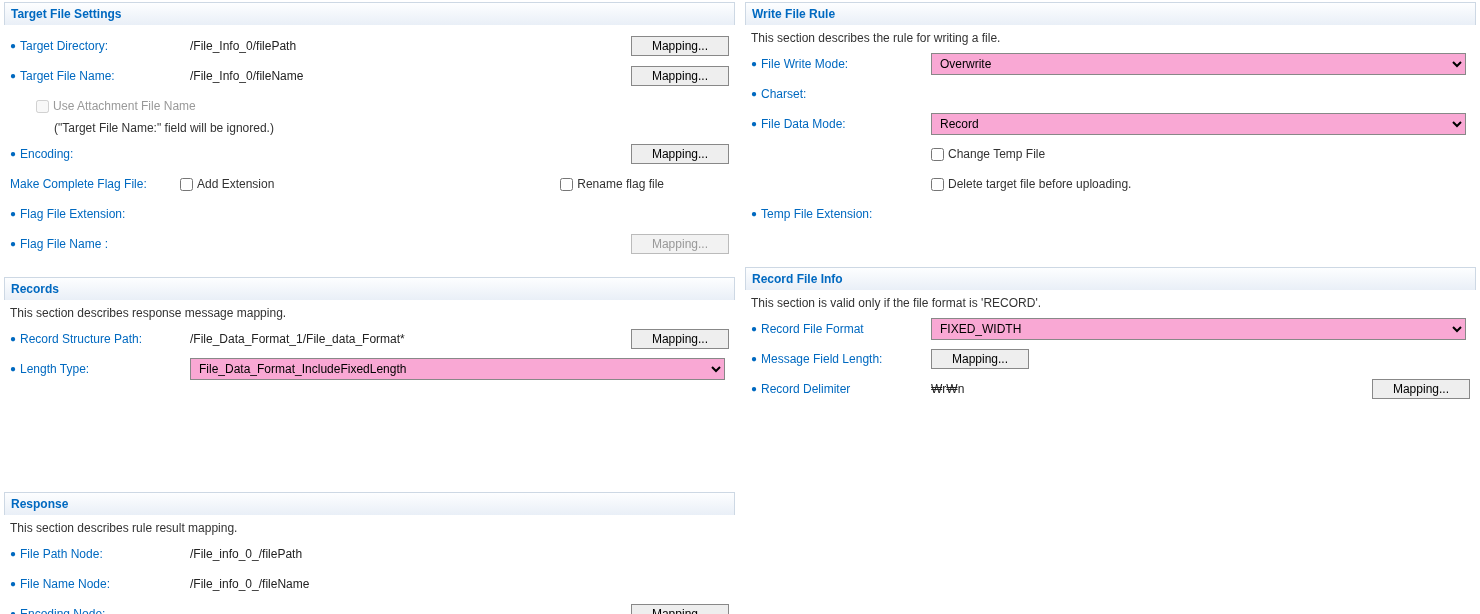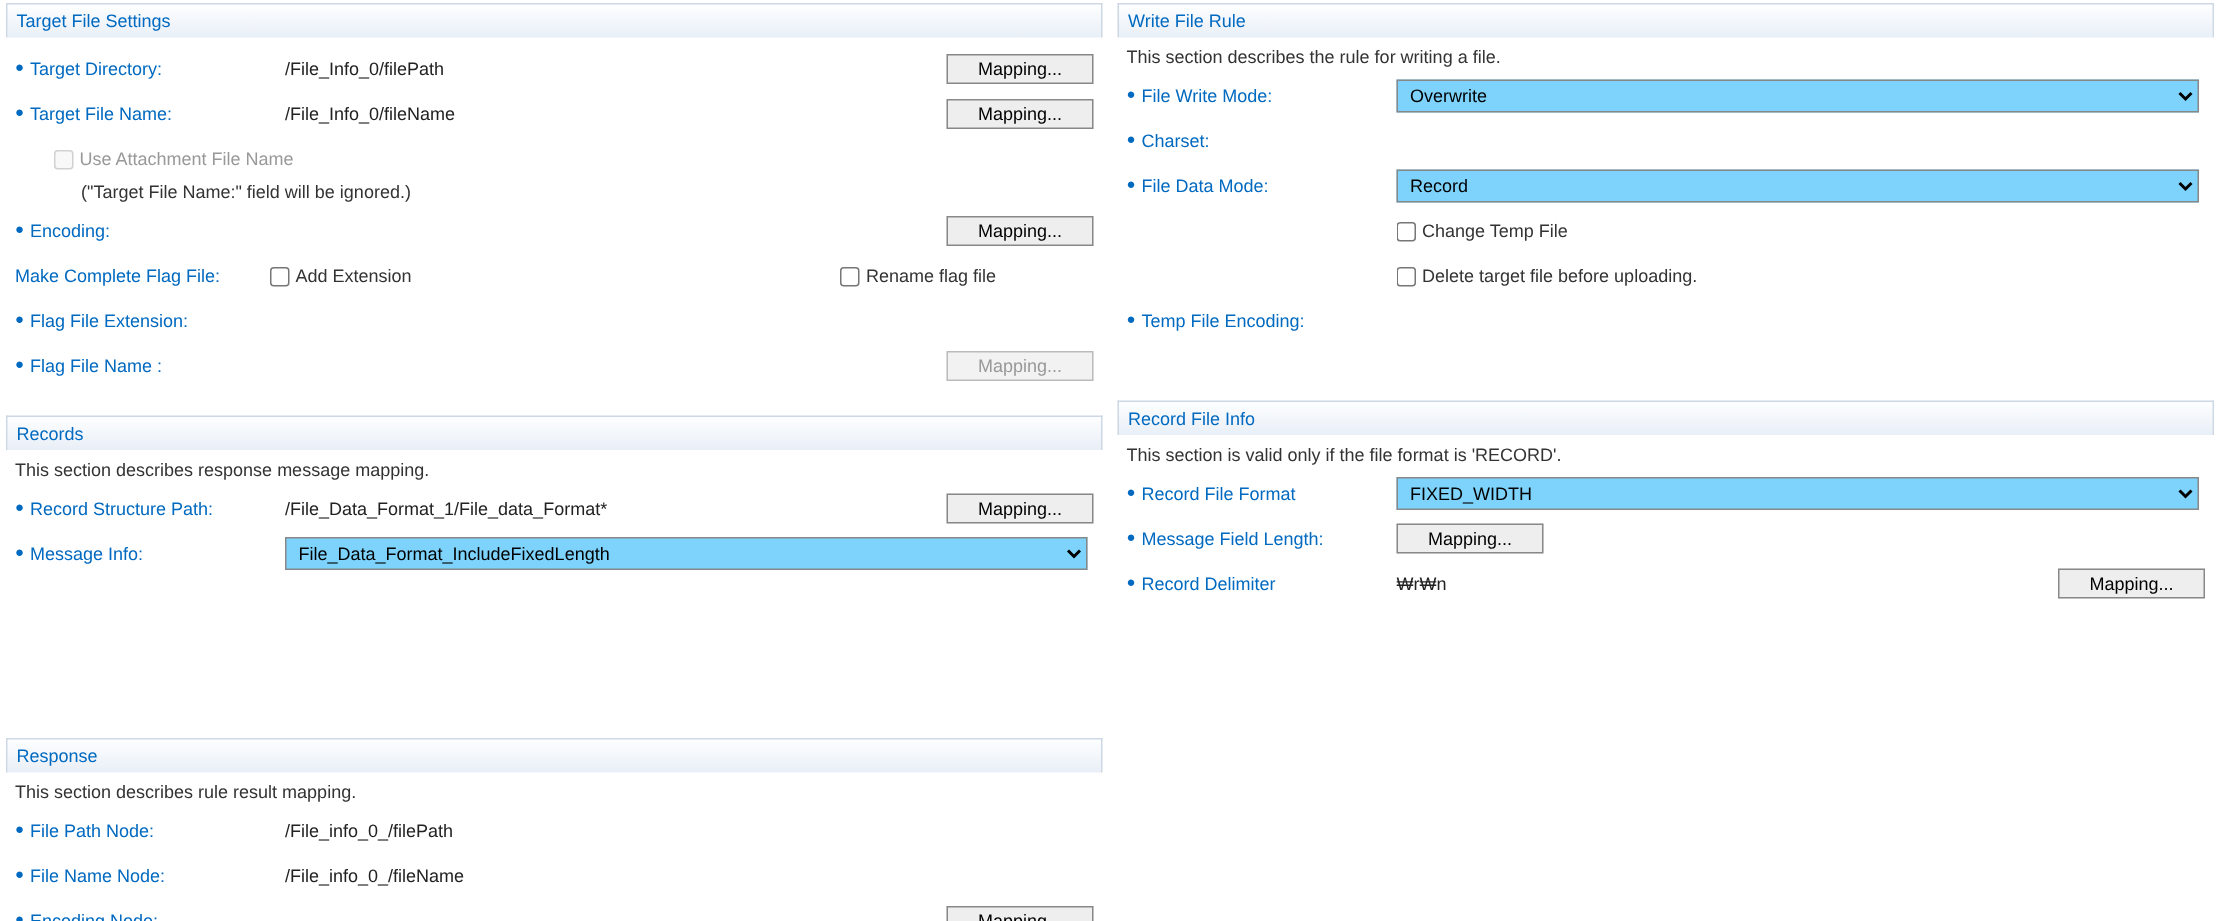--- a/index.html
+++ b/index.html
@@ -1,39 +1,39 @@
 <!DOCTYPE html>
 <html><head>
 <meta charset="utf-8">
 <style>
   html,body{margin:0;padding:0;font-family:"Segoe UI",Arial,sans-serif;font-size:12px;color:#222;background:#fff}
   .page{display:flex;gap:10px;padding:2px 4px}
   .col{flex:1;min-width:0}
   .section{margin-bottom:10px}
   .section-header{
-    font-weight:normal;color:#0069c0;padding:4px 6px 4px 6px;
+    font-weight:bold;color:#0069c0;padding:4px 6px 4px 6px;
     border:1px solid #cdd8e4;border-bottom:none;
     background:linear-gradient(#fdfeff,#e9eff7);
     font-size:12px;
   }
   .section-body{padding:4px 6px 6px 6px}
   .desc{color:#333;margin:2px 0 6px 0}
   .row{display:flex;align-items:center;min-height:26px;margin:4px 0}
   .bullet{width:10px;color:#0069c0;font-size:10px;line-height:1}
   .label{color:#0069c0;width:170px;flex:0 0 170px}
   .label-plain{color:#333}
   .value{flex:1;min-width:0;color:#222;padding-right:4px}
   .btncell{flex:0 0 auto}
   button.mapping{
     font:inherit;padding:2px 20px;background:#eee;border:1px solid #888;
     cursor:pointer;min-width:70px
   }
   button.mapping:disabled{color:#999;border-color:#bbb;background:#f2f2f2;cursor:default}
   input.txt,select.sel{
-    font:inherit;padding:2px 4px;border:1px solid #888;background:#7dd3fc;width:100%;
+    font:inherit;padding:2px 4px;border:1px solid #888;background:#f9a8d4;width:100%;
     box-sizing:border-box;height:22px
   }
   .chk{display:inline-flex;align-items:center;gap:4px}
   .chk input{margin:0}
   .indent{padding-left:26px}
   .subnote{color:#333;padding-left:28px;font-size:12px;margin-top:-2px;margin-bottom:6px}
   .inline-group{display:flex;align-items:flex-start;gap:64px}
   .spacer-flex{flex:1}
 </style>
 </head>
@@ -113,21 +113,21 @@
 
         <div class="row">
           <span class="bullet">●</span>
           <span class="label">Record Structure Path:</span>
           <span class="value">/File_Data_Format_1/File_data_Format*</span>
           <span class="btncell"><button class="mapping">Mapping...</button></span>
         </div>
 
         <div class="row">
           <span class="bullet">●</span>
-          <span class="label">Message Info:</span>
+          <span class="label">Length Type:</span>
           <span class="value">
             <select class="sel">
               <option>File_Data_Format_IncludeFixedLength</option>
             </select>
           </span>
         </div>
       </div>
     </div>
 
     <div style="height:90px"></div>
@@ -202,21 +202,21 @@
         <div class="row">
           <span style="flex:0 0 180px"></span>
           <label class="chk">
             <input type="checkbox" style="">
             <span class="label-plain">Delete target file before uploading.</span>
           </label>
         </div>
 
         <div class="row">
           <span class="bullet">●</span>
-          <span class="label">Temp File Encoding:</span>
+          <span class="label">Temp File Extension:</span>
         </div>
       </div>
     </div>
 
     <div style="height:20px"></div>
 
     <div class="section">
       <div class="section-header">Record File Info</div>
       <div class="section-body">
         <div class="desc">This section is valid only if the file format is 'RECORD'.</div>

